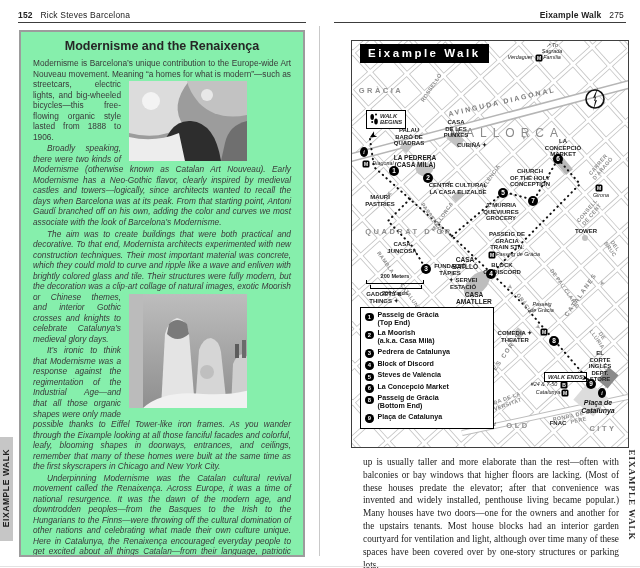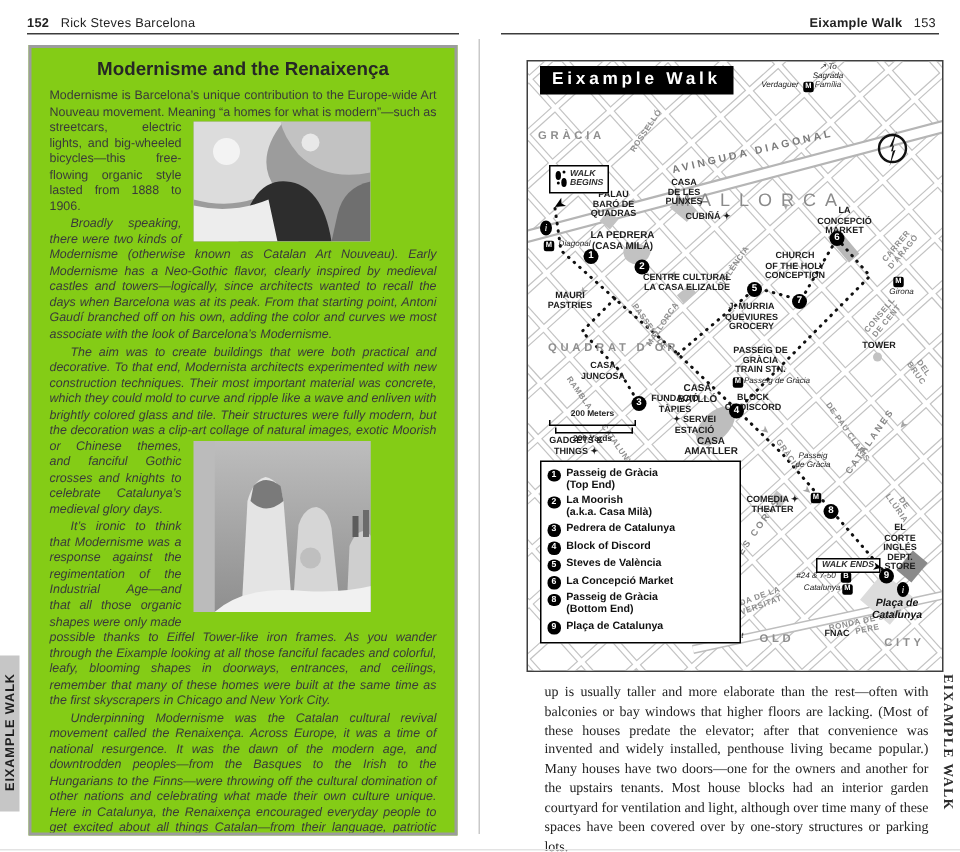--- a/index.html
+++ b/index.html
@@ -8,21 +8,21 @@
   .page{position:absolute;top:0;height:568px;width:320px;}
   #page-left{left:0;padding-left:48px;} #page-right{left:320px;}
   .gutter{position:absolute;left:319px;top:26px;width:1px;height:530px;background:#c9c9c9;}
   .edge{position:absolute;background:#e3e3e3;}
   
   .runhead{position:absolute;top:10px;font-size:8.5px;letter-spacing:.2px;color:#222;}
   .runhead b{font-weight:700;}
   .hrule{position:absolute;top:22px;height:1px;background:#3c3c3c;}
   
   .sb{position:absolute;left:19px;top:30px;width:286px;height:527px;border:2px solid #9c9c9c;
-      box-sizing:border-box;background:#84cc16;overflow:hidden;}
+      box-sizing:border-box;background:#86efac;overflow:hidden;}
   .sb-title{margin:7px 10px 5px;text-align:center;font-size:12.5px;font-weight:700;color:#262626;}
   .sb-text{padding:0 12px;font-size:8.3px;line-height:1.27;text-align:justify;color:#3a3a3a;}
   .sb-text p{margin:0 0 1px 0;}
   .sb-text p.ind{text-indent:14px;font-style:italic;}
   .ph{float:right;margin:2px 44px 3px 8px;background:#bbb;overflow:hidden;}
   .ph1{width:118px;height:80px;}
   .ph2{width:118px;height:114px;}
   
   .tab-left{position:absolute;left:0;top:437px;width:13px;height:104px;background:#c6c6c6;}
   .tab-left span{position:absolute;left:-44px;top:46px;display:block;width:100px;text-align:center;
@@ -119,35 +119,35 @@
             <path d="M24,40 Q34,50 46,40 L44,30 Q34,22 26,30 Z" fill="#7a7a7a"></path>
             <path d="M52,114 L56,56 Q60,44 68,44 Q76,46 78,58 L84,114 Z" fill="#d6d6d6"></path>
             <path d="M88,114 L90,70 Q94,60 100,60 Q106,62 108,72 L112,114 Z" fill="#cfcfcf"></path>
             <rect x="92" y="50" width="4" height="14" fill="#5c5c5c"></rect>
             <rect x="99" y="46" width="4" height="18" fill="#6b6b6b"></rect>
             <rect x="106" y="52" width="4" height="12" fill="#5c5c5c"></rect>
             <path d="M0,114 Q20,96 60,100 Q96,102 118,92 L118,114 Z" fill="#f1f1f1"></path>
             <circle cx="64" cy="78" r="7" fill="#bfbfbf"></circle>
           </svg>
         </span>
-        <span>Chinese themes, and fanciful Gothic crosses and knights to celebrate Catalunya’s medieval glory days.</span></p>
+        <span>Chinese themes, and interior Gothic crosses and knights to celebrate Catalunya’s medieval glory days.</span></p>
       <p class="ind">It’s ironic to think that Modernisme was a response against the regimentation of the Industrial Age—and that all those organic shapes were only made possible thanks to Eiffel Tower-like iron frames. As you wander through the Eixample looking at all those fanciful facades and colorful, leafy, blooming shapes in doorways, entrances, and ceilings, remember that many of these homes were built at the same time as the first skyscrapers in Chicago and New York City.</p>
       <p class="ind">Underpinning Modernisme was the Catalan cultural revival movement called the Renaixença. Across Europe, it was a time of national resurgence. It was the dawn of the modern age, and downtrodden peoples—from the Basques to the Irish to the Hungarians to the Finns—were throwing off the cultural domination of other nations and celebrating what made their own culture unique. Here in Catalunya, the Renaixença encouraged everyday people to get excited about all things Catalan—from their language, patriotic dances, and inspirational art to their surprising style of architecture.</p>
     </div>
   </div>
 
   <div class="tab-left">
     <span>EIXAMPLE WALK</span>
   </div>
 </div>
 
 <div class="page" id="page-right">
   <div class="runhead" style="right:16px;text-align:right;">
     <b>Eixample Walk</b>&nbsp;&nbsp;
-    <span>153</span>
+    <span>275</span>
   </div>
   <div class="hrule" style="left:14px;width:292px;"></div>
 
   <div class="map-box">
     <svg id="map-svg" width="276" height="406" viewBox="0 0 276 406">
       <g id="grid">
           <g transform="rotate(48 138 203)">
             <line x1="-260" y1="-161" x2="540" y2="-161" stroke="#c3c3c3" stroke-width="4.6"></line>
             <line x1="-226" y1="-260" x2="-226" y2="660" stroke="#c3c3c3" stroke-width="4.6"></line>
             <line x1="-260" y1="-135" x2="540" y2="-135" stroke="#c3c3c3" stroke-width="4.6"></line>

